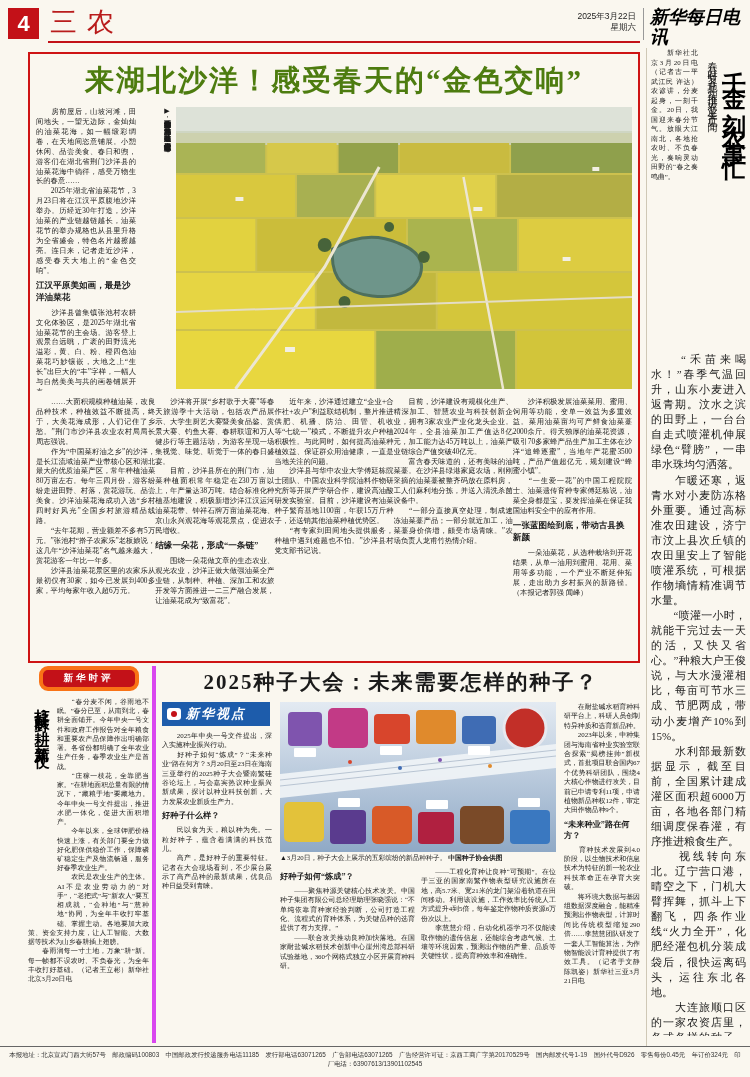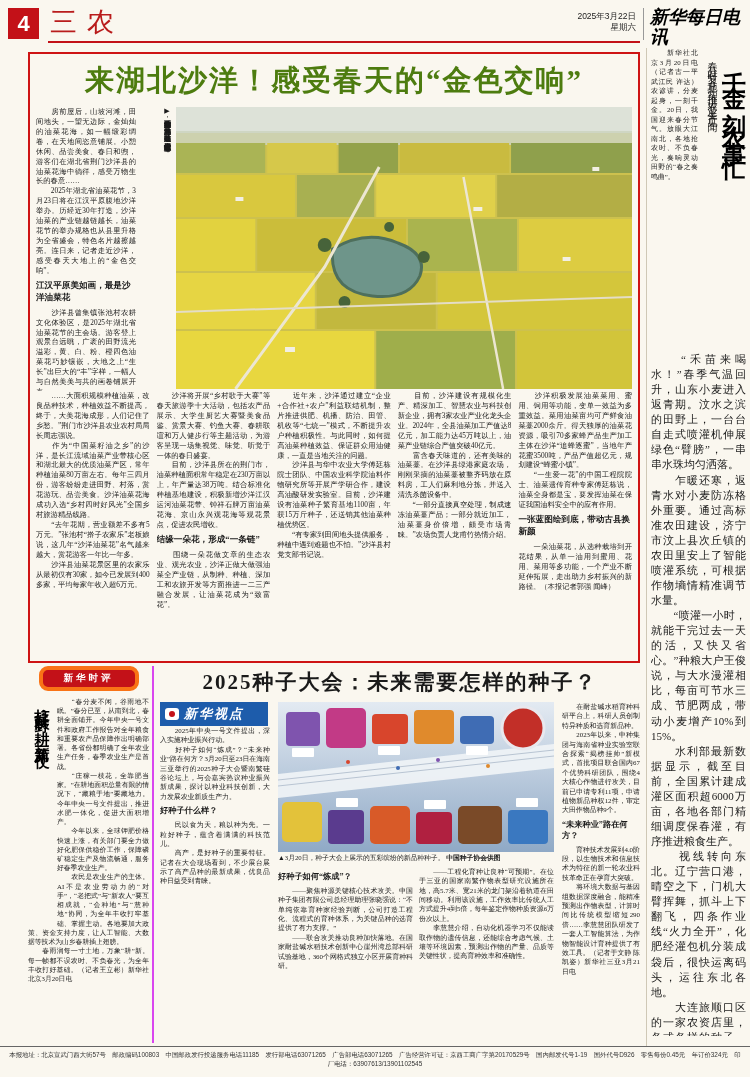--- a/index.html
+++ b/index.html
@@ -25,49 +25,49 @@
     box-sizing:border-box;padding:5px 6px;overflow:hidden;}
   .main-headline{text-align:center;font-size:29px;font-weight:bold;letter-spacing:2px;margin:2px 0 6px 0;color:#4d7c0f;}
   .main-top{display:flex;height:284px;overflow:hidden;}
   .intro-col{width:100px;flex:none;overflow:hidden;}
   .bodytext{font-size:7.3px;line-height:1.36;text-align:justify;white-space:pre-line;}
   .small-sub{font-weight:bold;font-size:8.6px;margin:4px 0;}
   .vert-caption{width:32px;flex:none;margin:0 4px;writing-mode:vertical-rl;font-size:7px;line-height:1.45;
     height:276px;overflow:hidden;text-align:justify;}
   .vert-caption .credit{font-weight:bold;}
   .photo1{flex:1;height:282px;overflow:hidden;background:#cfc356;}
-  .main-bottom{display:flex;gap:7px;height:266px;overflow:hidden;}
+  .main-bottom{display:flex;margin-top:6px;height:266px;overflow:hidden;justify-content:center;}
   .mcol{flex:1;overflow:hidden;}
   
   .right-panel{position:absolute;left:646px;top:48px;width:100px;height:998px;border-left:1px solid #cfc8b6;
     padding-left:4px;box-sizing:border-box;overflow:hidden;}
   .right-top{display:flex;height:296px;overflow:hidden;}
   .right-lead{width:47px;flex:none;font-size:6.9px;line-height:1.38;text-align:justify;white-space:pre-line;overflow:hidden;}
   .right-kicker{width:19px;flex:none;writing-mode:vertical-rl;font-size:10px;letter-spacing:4px;margin:6px 1px 0 2px;color:#111;
     font-family:"Liberation Sans","DejaVu Sans",sans-serif;}
   .right-title{width:30px;flex:none;writing-mode:vertical-rl;font-size:24px;font-weight:bold;letter-spacing:14px;margin-top:4px;color:#000;}
   .right-body{margin-top:8px;font-size:11px;line-height:1.37;text-align:justify;white-space:pre-line;height:684px;overflow:hidden;}
   
   .comment-panel{position:absolute;left:28px;top:666px;width:121px;height:376px;overflow:hidden;}
   .sp-badge{width:92px;height:17px;margin:0 auto;background:#c31118;border-radius:9px;color:#fff;
     font-size:9.5px;font-weight:bold;display:flex;align-items:center;justify-content:center;letter-spacing:3px;
     border:4px solid #f97316;font-family:"Liberation Sans","DejaVu Sans",sans-serif;}
   .sp-content{margin-top:6px;font-size:6.8px;line-height:1.36;text-align:justify;}
   .sp-title{float:left;writing-mode:vertical-rl;font-size:15px;font-weight:bold;letter-spacing:3px;
     width:24px;height:228px;margin-right:5px;color:#000;}
   .sp-body{white-space:pre-line;}
   
-  .seed-panel{position:absolute;left:152px;top:666px;width:488px;height:377px;border-left:2px solid #d946ef;
+  .seed-panel{position:absolute;left:152px;top:666px;width:488px;height:377px;border-left:4px solid #d946ef;
     padding-left:6px;box-sizing:border-box;overflow:hidden;}
   .seed-headline{text-align:center;font-size:21px;font-weight:bold;letter-spacing:2px;margin:2px 0 6px 0;}
   .seed-body{display:flex;gap:8px;height:330px;overflow:hidden;}
   .seed-col1{width:110px;flex:none;overflow:hidden;}
   .vp-badge{width:108px;height:24px;background:#1d5cab;color:#fff;display:flex;align-items:center;gap:5px;
     padding-left:5px;box-sizing:border-box;font-weight:bold;font-size:13px;letter-spacing:2px;font-style:italic;
-    font-family:"Liberation Sans","DejaVu Sans",sans-serif;}
+    font-family:"Liberation Sans","DejaVu Sans",sans-serif;margin-bottom:5px;}
   .cam{width:14px;height:12px;background:#fff;border-radius:3px;position:relative;flex:none;}
   .cam::after{content:"";position:absolute;left:4px;top:3px;width:6px;height:6px;border-radius:50%;background:#c31118;}
   .seed-mid{width:276px;flex:none;overflow:hidden;}
   .photo2{width:276px;height:150px;background:#a9c0d8;overflow:hidden;}
   .seed-caption{font-size:6.8px;line-height:1.3;margin:2px 0 4px 0;}
   .seed-caption b{font-weight:bold;}
   .seed-mid-cols{display:flex;gap:6px;height:158px;overflow:hidden;}
   .seed-mid-cols>div{flex:1;overflow:hidden;}
   .seed-col4{flex:1;overflow:hidden;}
   .seed-sub{font-weight:bold;font-size:8.2px;text-align:left;margin:4px 0;}

